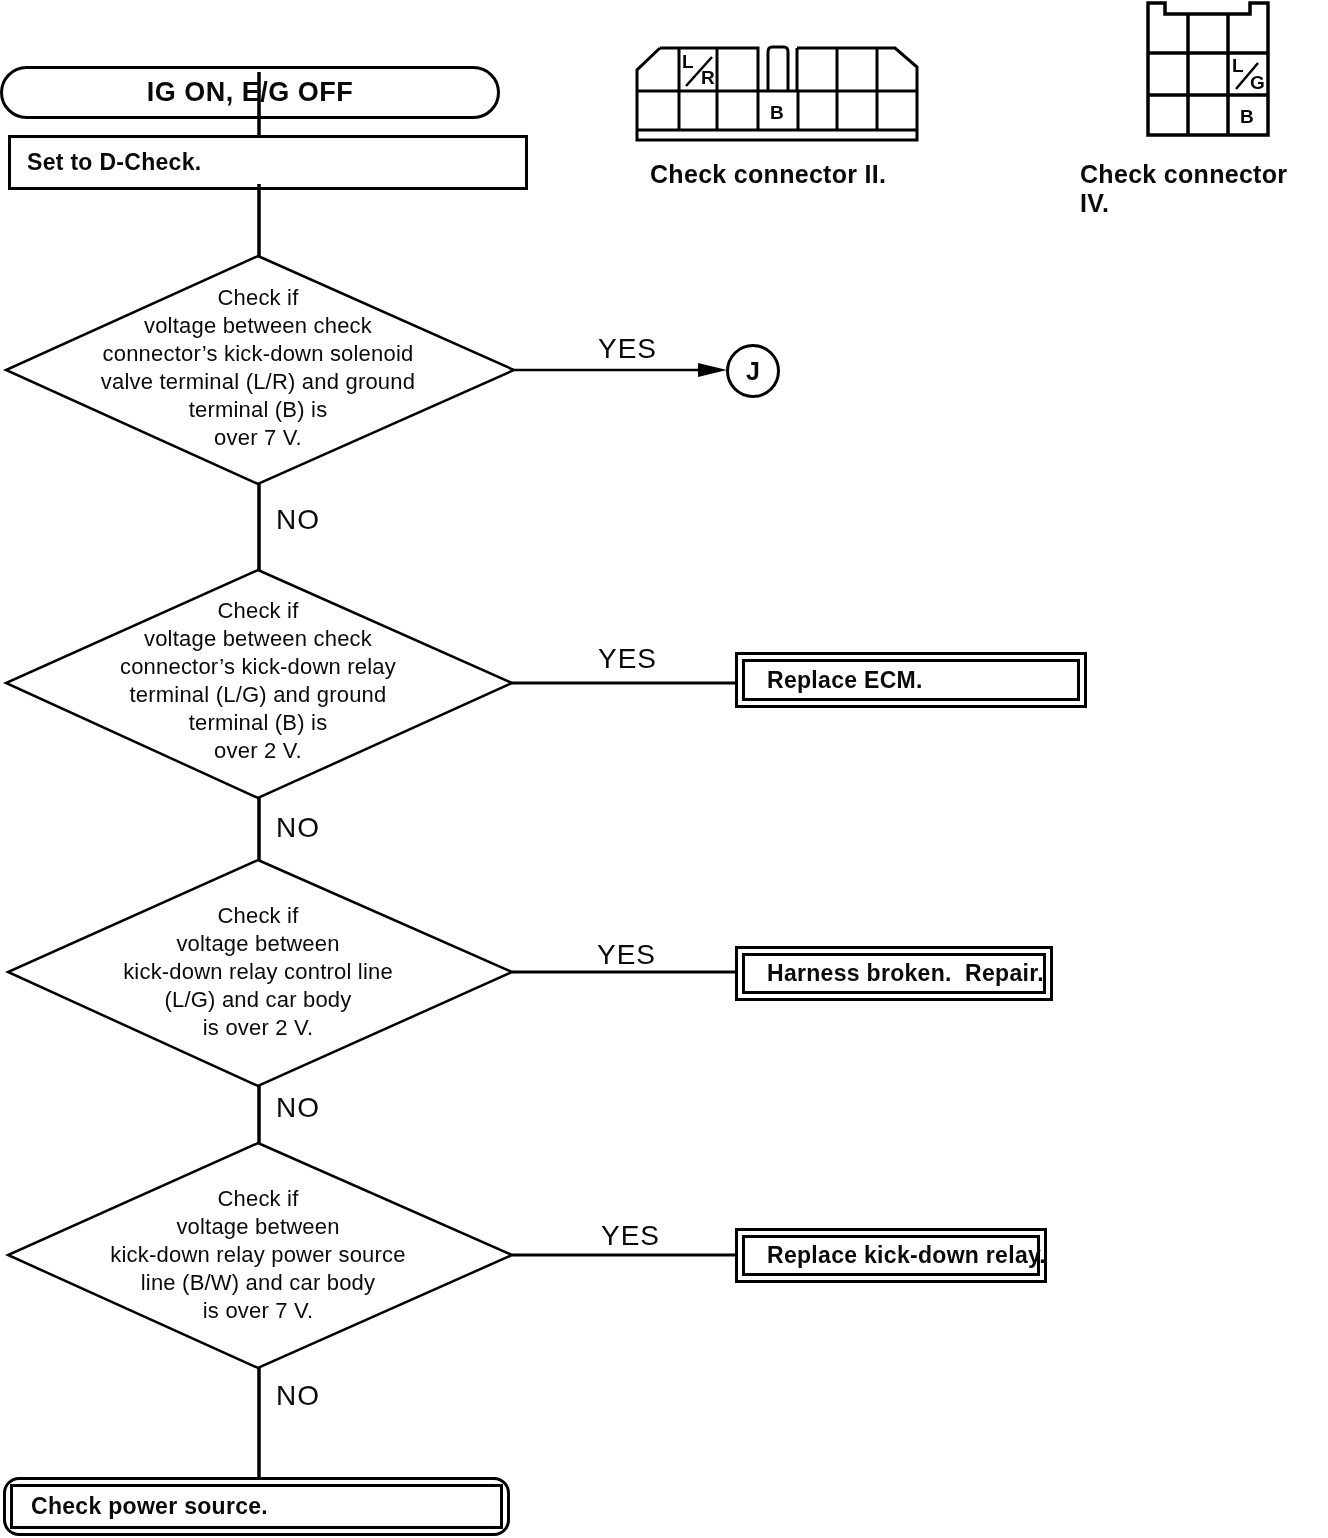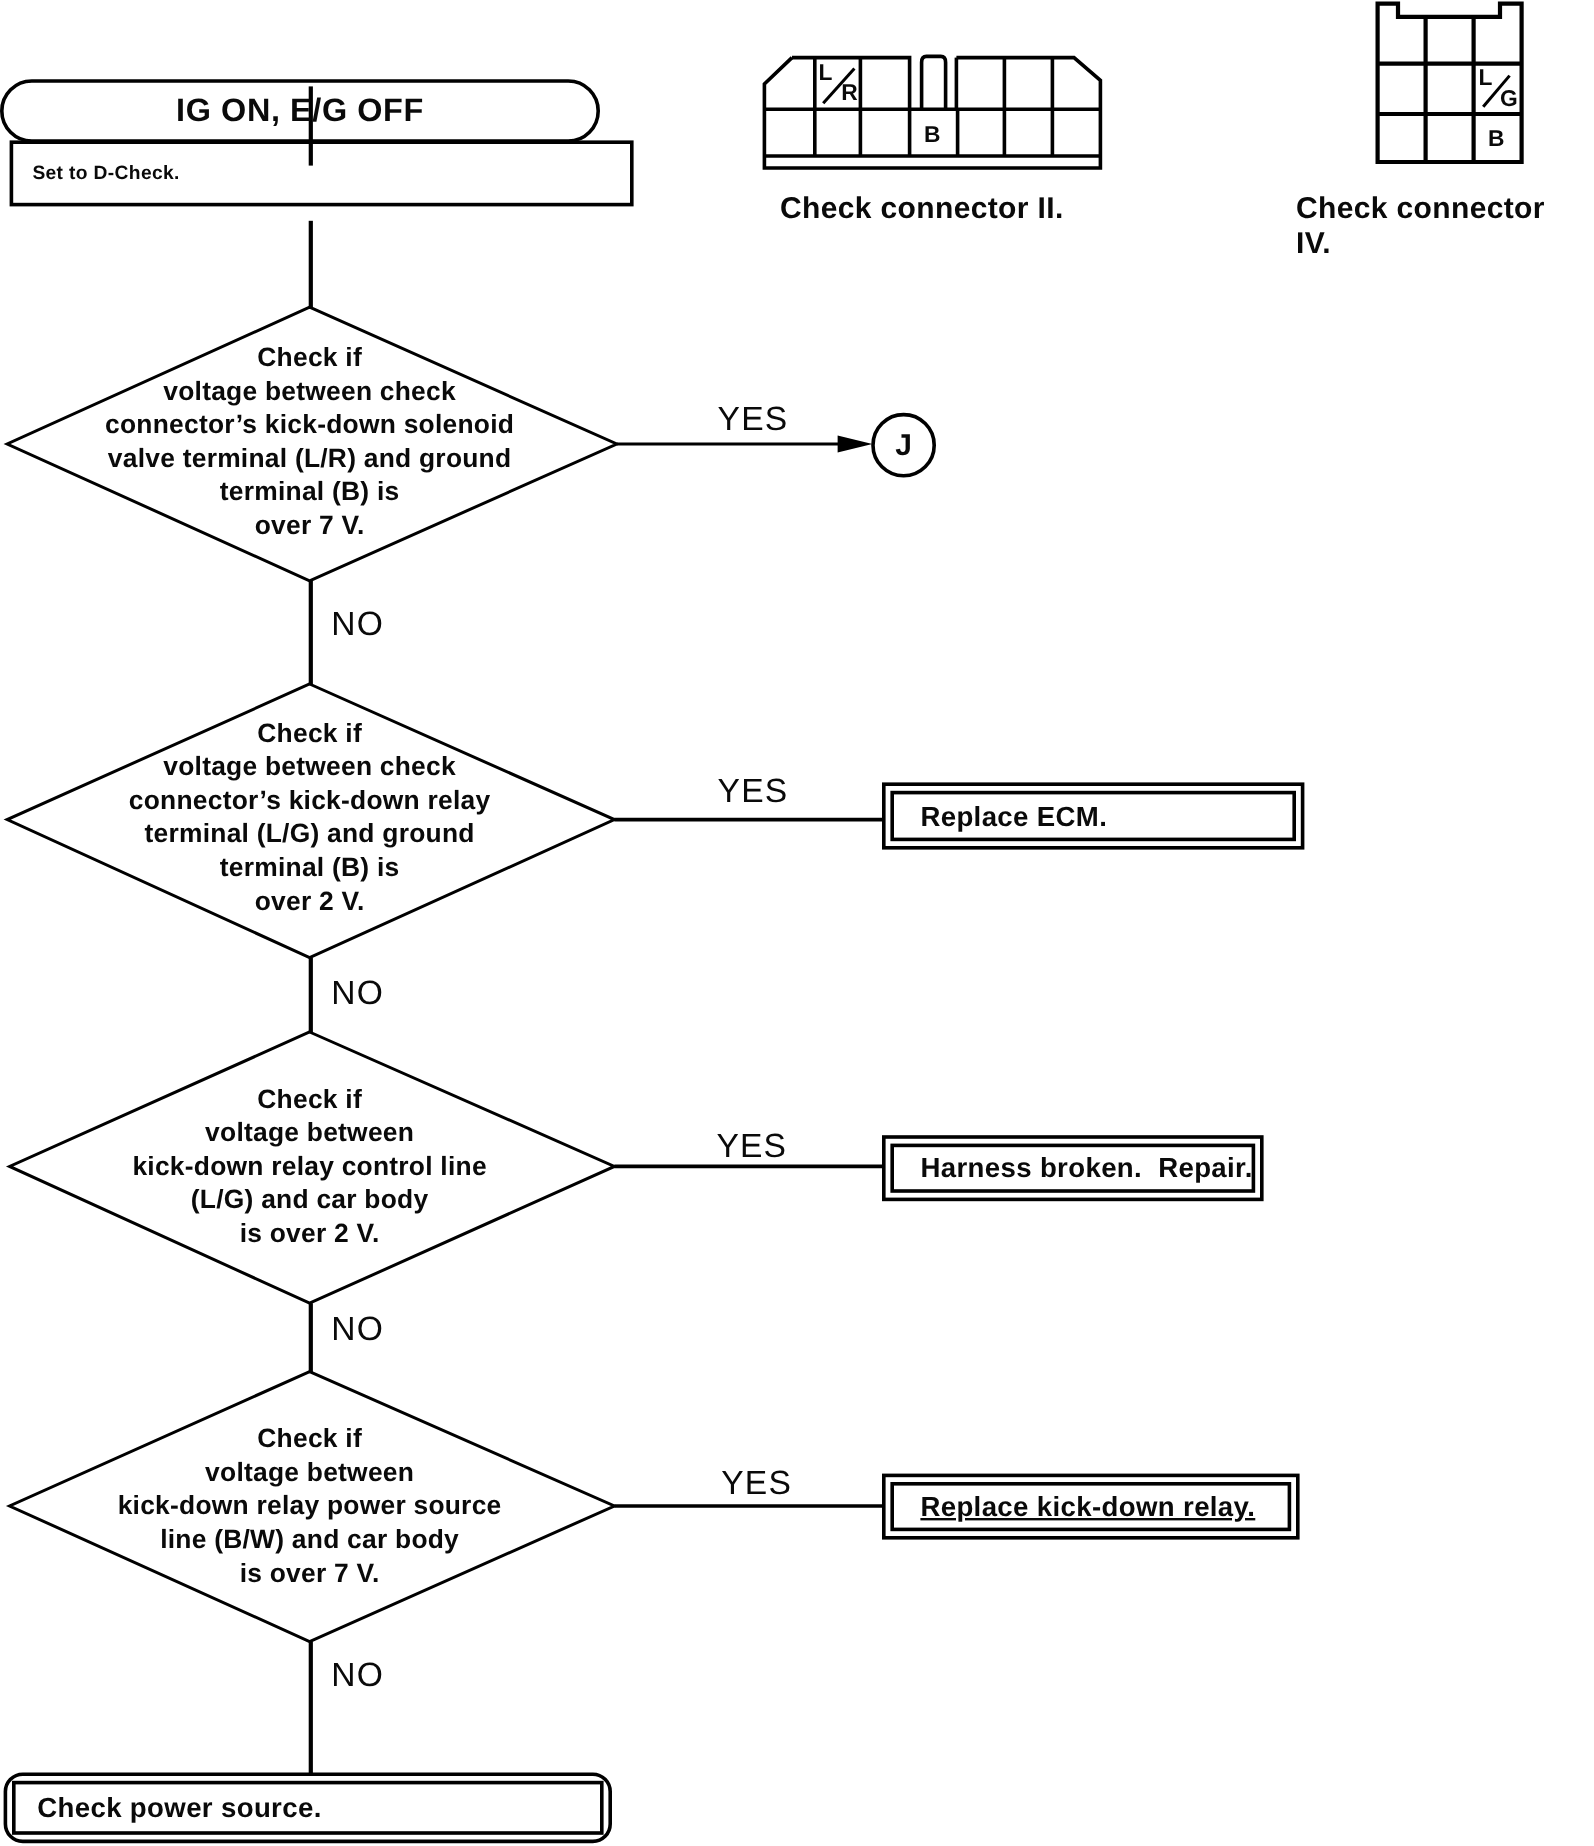--- a/index.html
+++ b/index.html
@@ -10,40 +10,40 @@
   svg.layer{position:absolute;left:0;top:0;width:1328px;height:1538px;}
   .abs{position:absolute;}
   
   .terminator{
     left:0;top:22px;width:494px;height:47px;border:3px solid #000;border-radius:27px;
     display:flex;align-items:center;justify-content:center;
     font-size:27px;font-weight:600;letter-spacing:.5px;margin-top:44px;
   }
   
   .process{
-    left:8px;top:117px;width:498px;height:49px;border:3px solid #000;
+    left:8px;top:135px;width:498px;height:49px;border:3px solid #000;
     display:flex;align-items:center;padding-left:16px;
-    font-size:16px;font-weight:600;letter-spacing:.3px;
+    font-size:23px;font-weight:600;letter-spacing:.3px;
   }
   
   .dbox{border:3px solid #000;padding:4px;box-sizing:border-box;background:#fff;}
   .dbox-in{
     border:3px solid #000;width:100%;height:100%;box-sizing:border-box;
     display:flex;align-items:center;padding-left:22px;
     font-size:23px;font-weight:600;letter-spacing:.3px;white-space:pre;
   }
   .result1{left:735px;top:652px;width:352px;height:56px;}
   .result2{left:735px;top:946px;width:318px;height:55px;}
-  .result3{left:735px;top:1228px;width:348px;height:55px;text-decoration:underline;}
+  .result3{left:735px;top:1228px;width:312px;height:55px;}
   .terminal{left:3px;top:1477px;width:507px;height:59px;border-radius:16px;}
   .terminal .dbox-in{padding-left:18px;}
   
   .dtext{
     width:440px;left:38px;text-align:center;white-space:pre-line;
-    font-size:22px;font-weight:700;line-height:28px;letter-spacing:.2px;
+    font-size:22px;font-weight:400;line-height:28px;letter-spacing:.2px;
   }
   .dtext1{top:284px;} .dtext2{top:597px;} .dtext3{top:902px;} .dtext4{top:1185px;}
   
   .branch{font-size:28px;font-weight:400;letter-spacing:1px;}
   .yes1{left:598px;top:333px;} .yes2{left:598px;top:643px;}
   .yes3{left:597px;top:939px;} .yes4{left:601px;top:1220px;}
   .no1{left:276px;top:504px;} .no2{left:276px;top:812px;}
   .no3{left:276px;top:1092px;} .no4{left:276px;top:1380px;}
   
   .jcircle{

